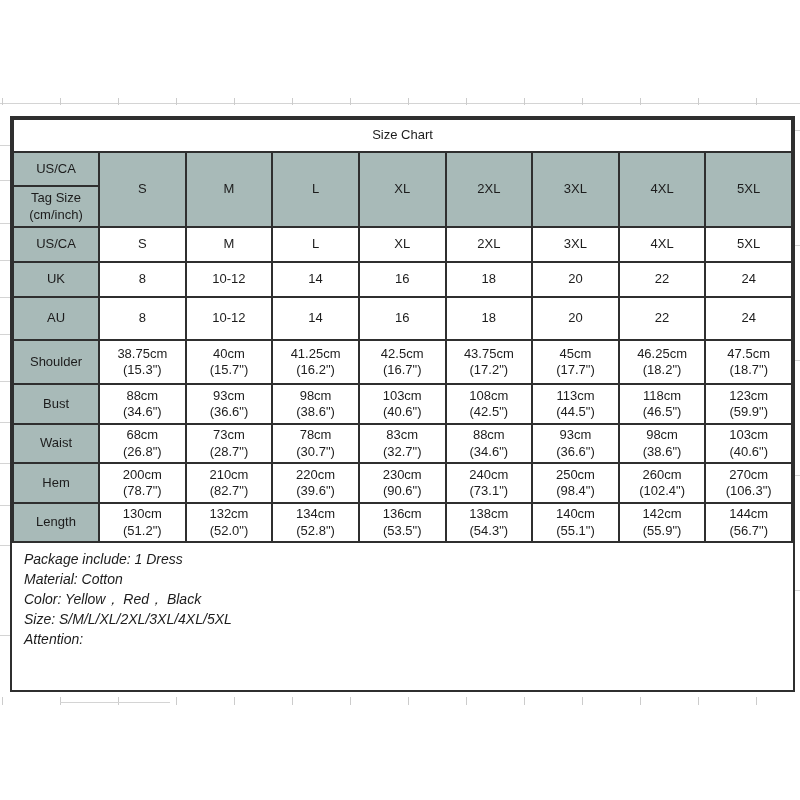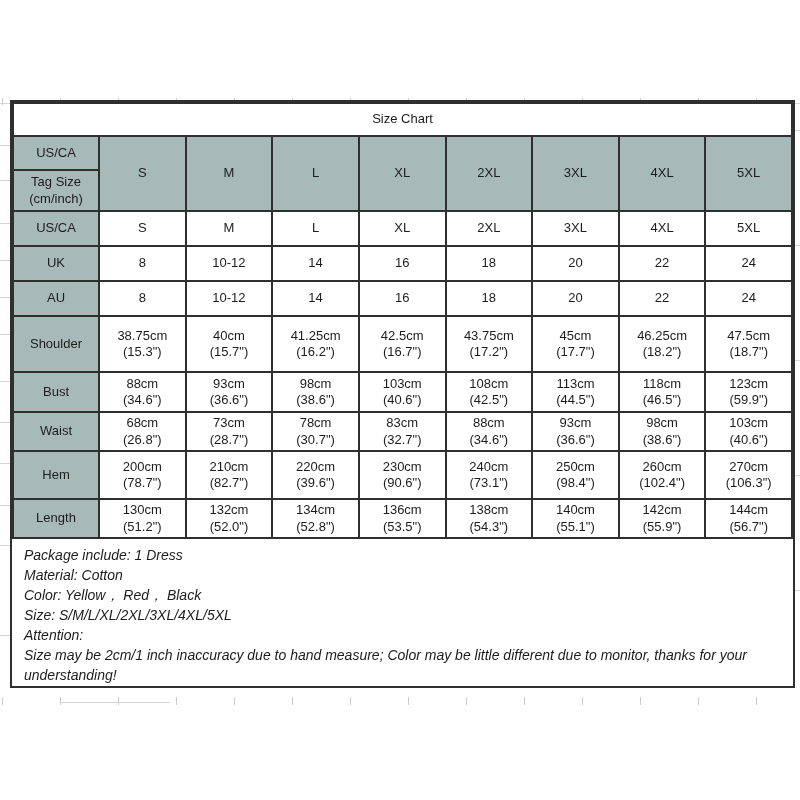--- a/index.html
+++ b/index.html
@@ -6,21 +6,21 @@
   body{
     width:800px;height:800px;position:relative;background:#ffffff;
     font-family:"Liberation Sans", sans-serif;color:#1c1c1c;overflow:hidden;
   }
   
   .grid-layer{position:absolute;inset:0;z-index:0;}
   .grid-h{position:absolute;height:1px;background:#d4d4d4;}
   .grid-v{position:absolute;width:1px;background:#cccccc;}
 
   .chart-box{
-    position:absolute;left:10px;top:100px;width:785px;z-index:2;
+    position:absolute;left:10px;top:116px;width:785px;z-index:2;
     border:2px solid #2f2f2f;background:#ffffff;box-sizing:border-box;
   }
   table.size-table{
     width:100%;border-collapse:collapse;table-layout:fixed;
   }
   table.size-table td{
     border:2px solid #2f2f2f;text-align:center;vertical-align:middle;
     font-size:13px;line-height:1.25;padding:1px 2px;overflow:hidden;
   }
   .title-row td{
@@ -138,32 +138,32 @@
           <td class="row-label">UK</td>
           <td class="shaded val">8</td>
           <td class="shaded val">10-12</td>
           <td class="shaded val">14</td>
           <td class="shaded val">16</td>
           <td class="shaded val">18</td>
           <td class="shaded val">20</td>
           <td class="shaded val">22</td>
           <td class="shaded val">24</td>
         </tr>
-        <tr style="height: 35px;">
+        <tr style="height: 43px;">
           <td class="row-label">AU</td>
           <td class="shaded val">8</td>
           <td class="shaded val">10-12</td>
           <td class="shaded val">14</td>
           <td class="shaded val">16</td>
           <td class="shaded val">18</td>
           <td class="shaded val">20</td>
           <td class="shaded val">22</td>
           <td class="shaded val">24</td>
         </tr>
-        <tr style="height: 56px;">
+        <tr style="height: 44px;">
           <td class="row-label">Shoulder</td>
           <td class="val">38.75cm
 (15.3")</td>
           <td class="val">40cm
 (15.7")</td>
           <td class="val">41.25cm
 (16.2")</td>
           <td class="val">42.5cm
 (16.7")</td>
           <td class="val">43.75cm
@@ -206,21 +206,21 @@
 (32.7")</td>
           <td class="val">88cm
 (34.6")</td>
           <td class="val">93cm
 (36.6")</td>
           <td class="val">98cm
 (38.6")</td>
           <td class="val">103cm
 (40.6")</td>
         </tr>
-        <tr style="height: 48px;">
+        <tr style="height: 40px;">
           <td class="row-label">Hem</td>
           <td class="val">200cm
 (78.7")</td>
           <td class="val">210cm
 (82.7")</td>
           <td class="val">220cm
 (39.6")</td>
           <td class="val">230cm
 (90.6")</td>
           <td class="val">240cm
@@ -252,15 +252,14 @@
 (56.7")</td>
         </tr>
       </tbody>
   </table>
   <div class="notes" id="notes">
       <div class="note-line">Package include: 1 Dress</div>
       <div class="note-line">Material: Cotton</div>
       <div class="note-line">Color: Yellow， Red， Black</div>
       <div class="note-line">Size: S/M/L/XL/2XL/3XL/4XL/5XL</div>
       <div class="note-line">Attention:</div>
-      <div class="note-line">Size may be 2cm/1 inch inaccuracy due to hand measure; Color may be little different due to monitor, thanks for your understanding!</div>
     </div>
 </div>
 
 </body></html>

